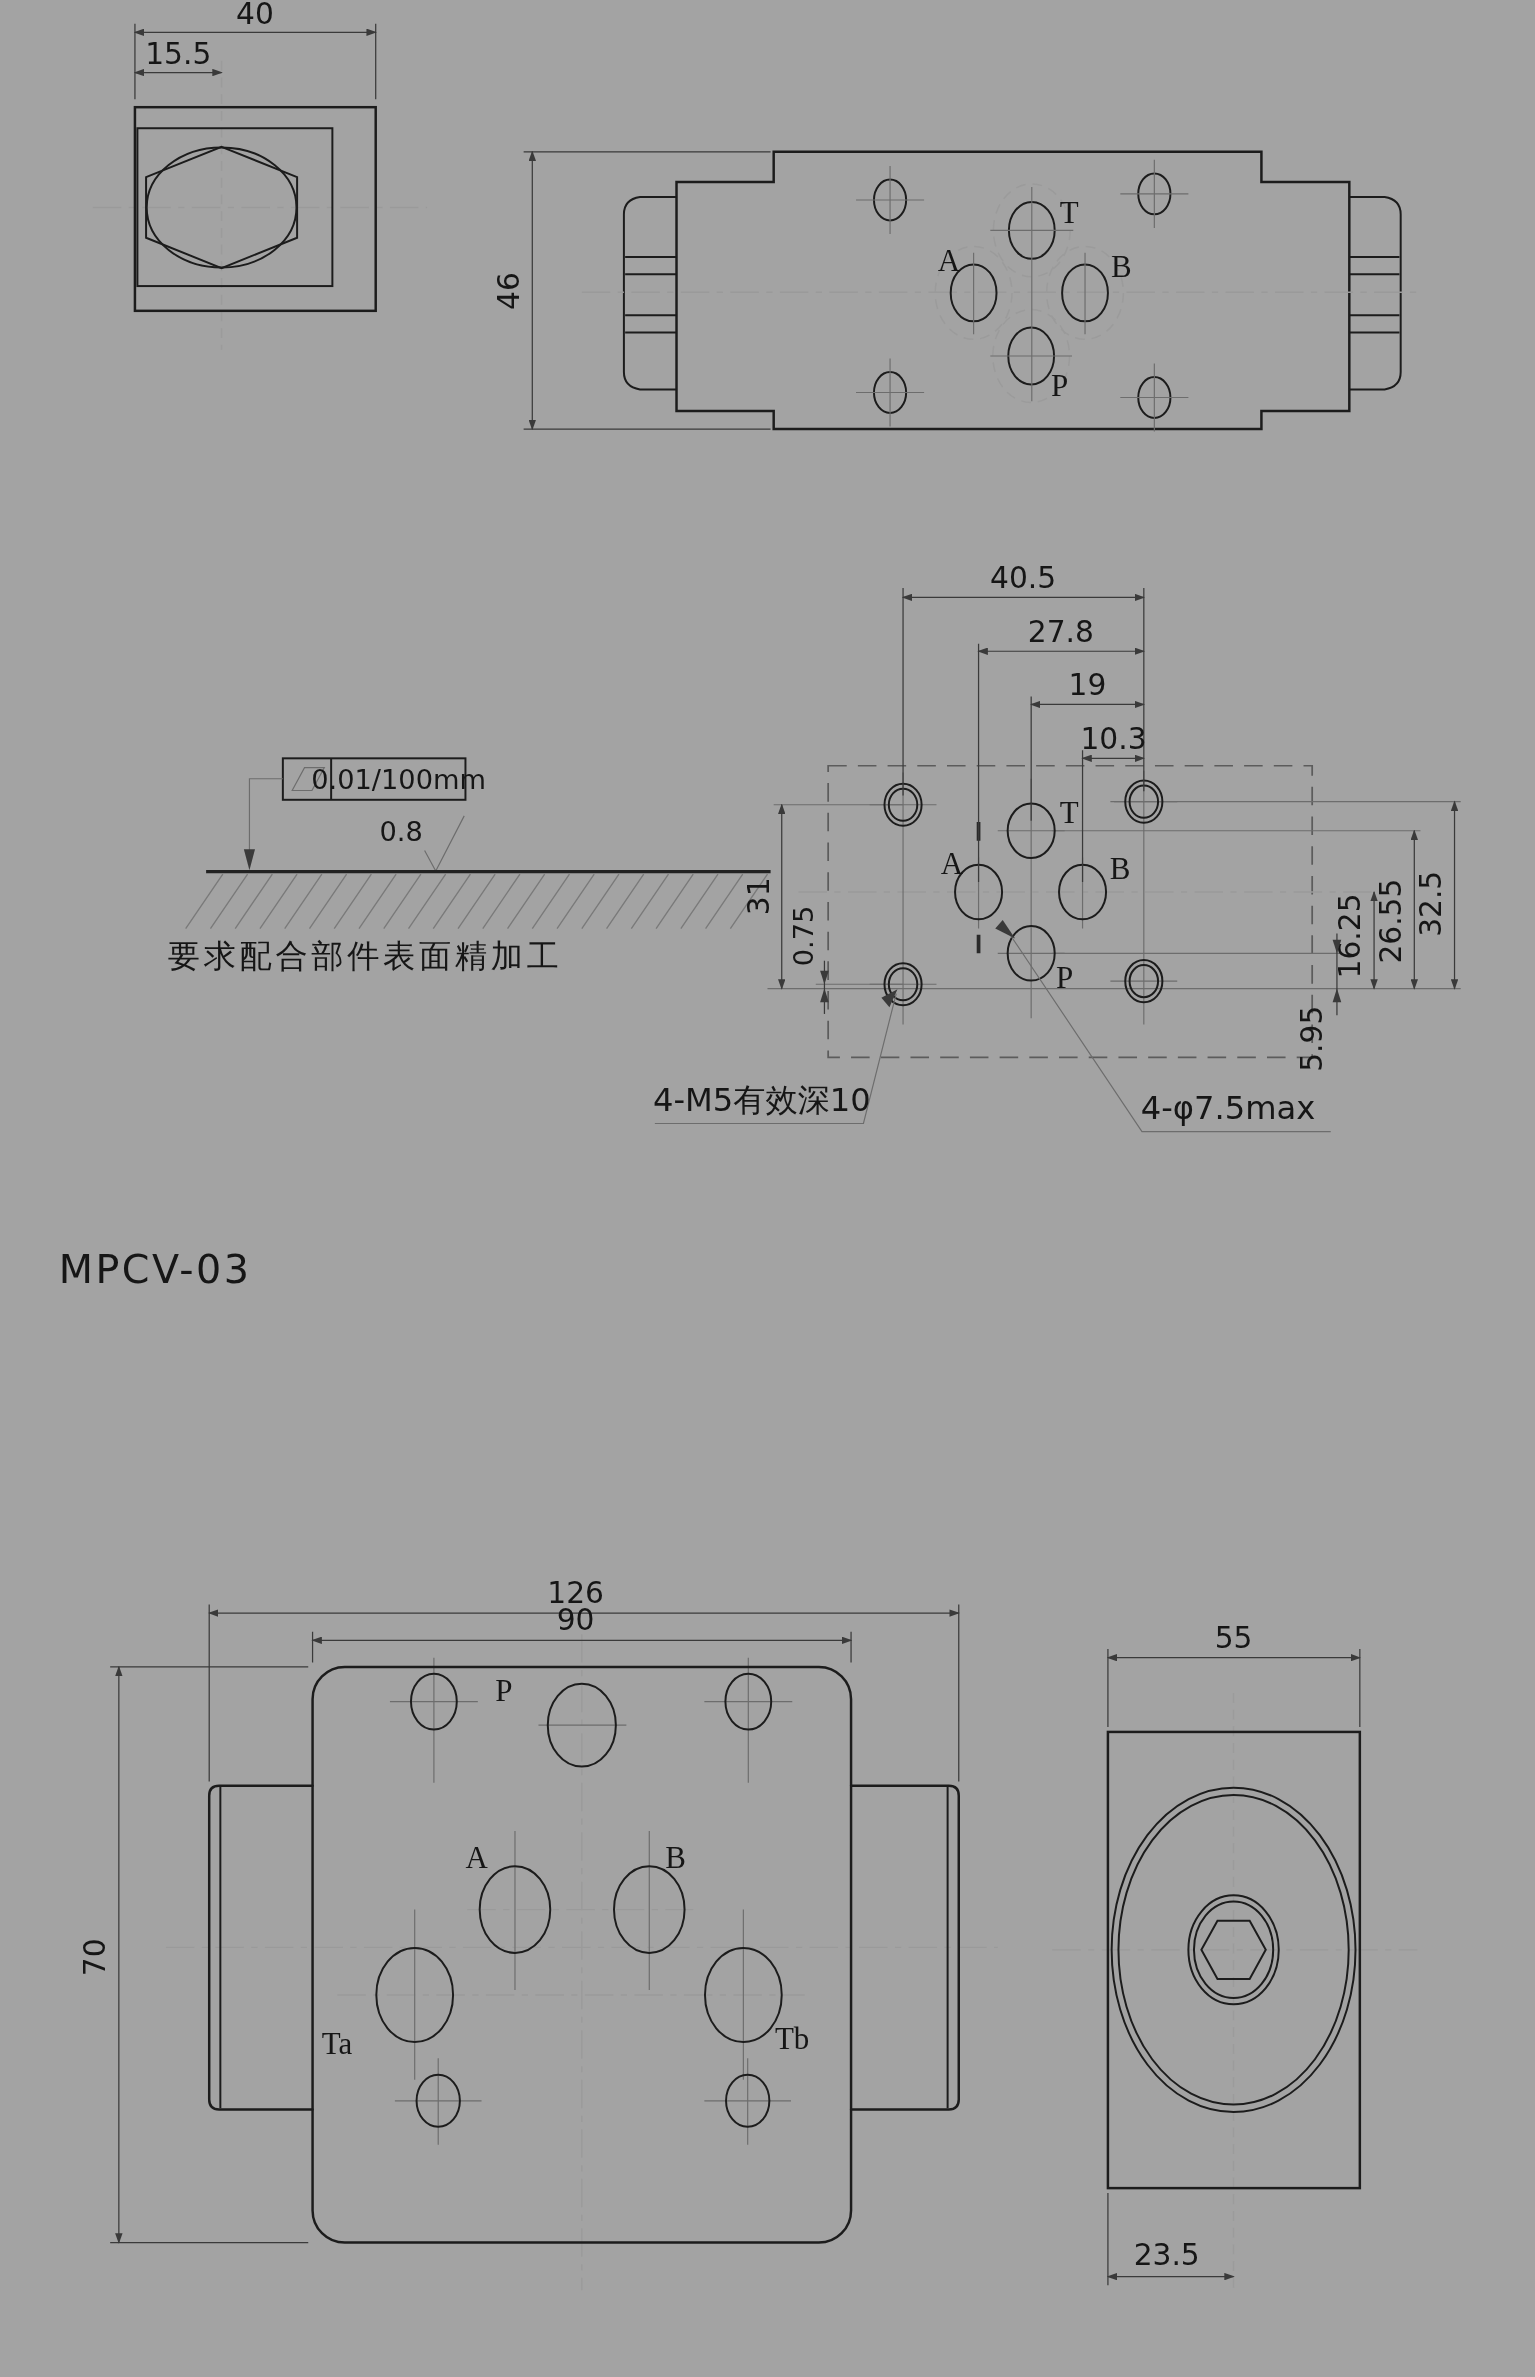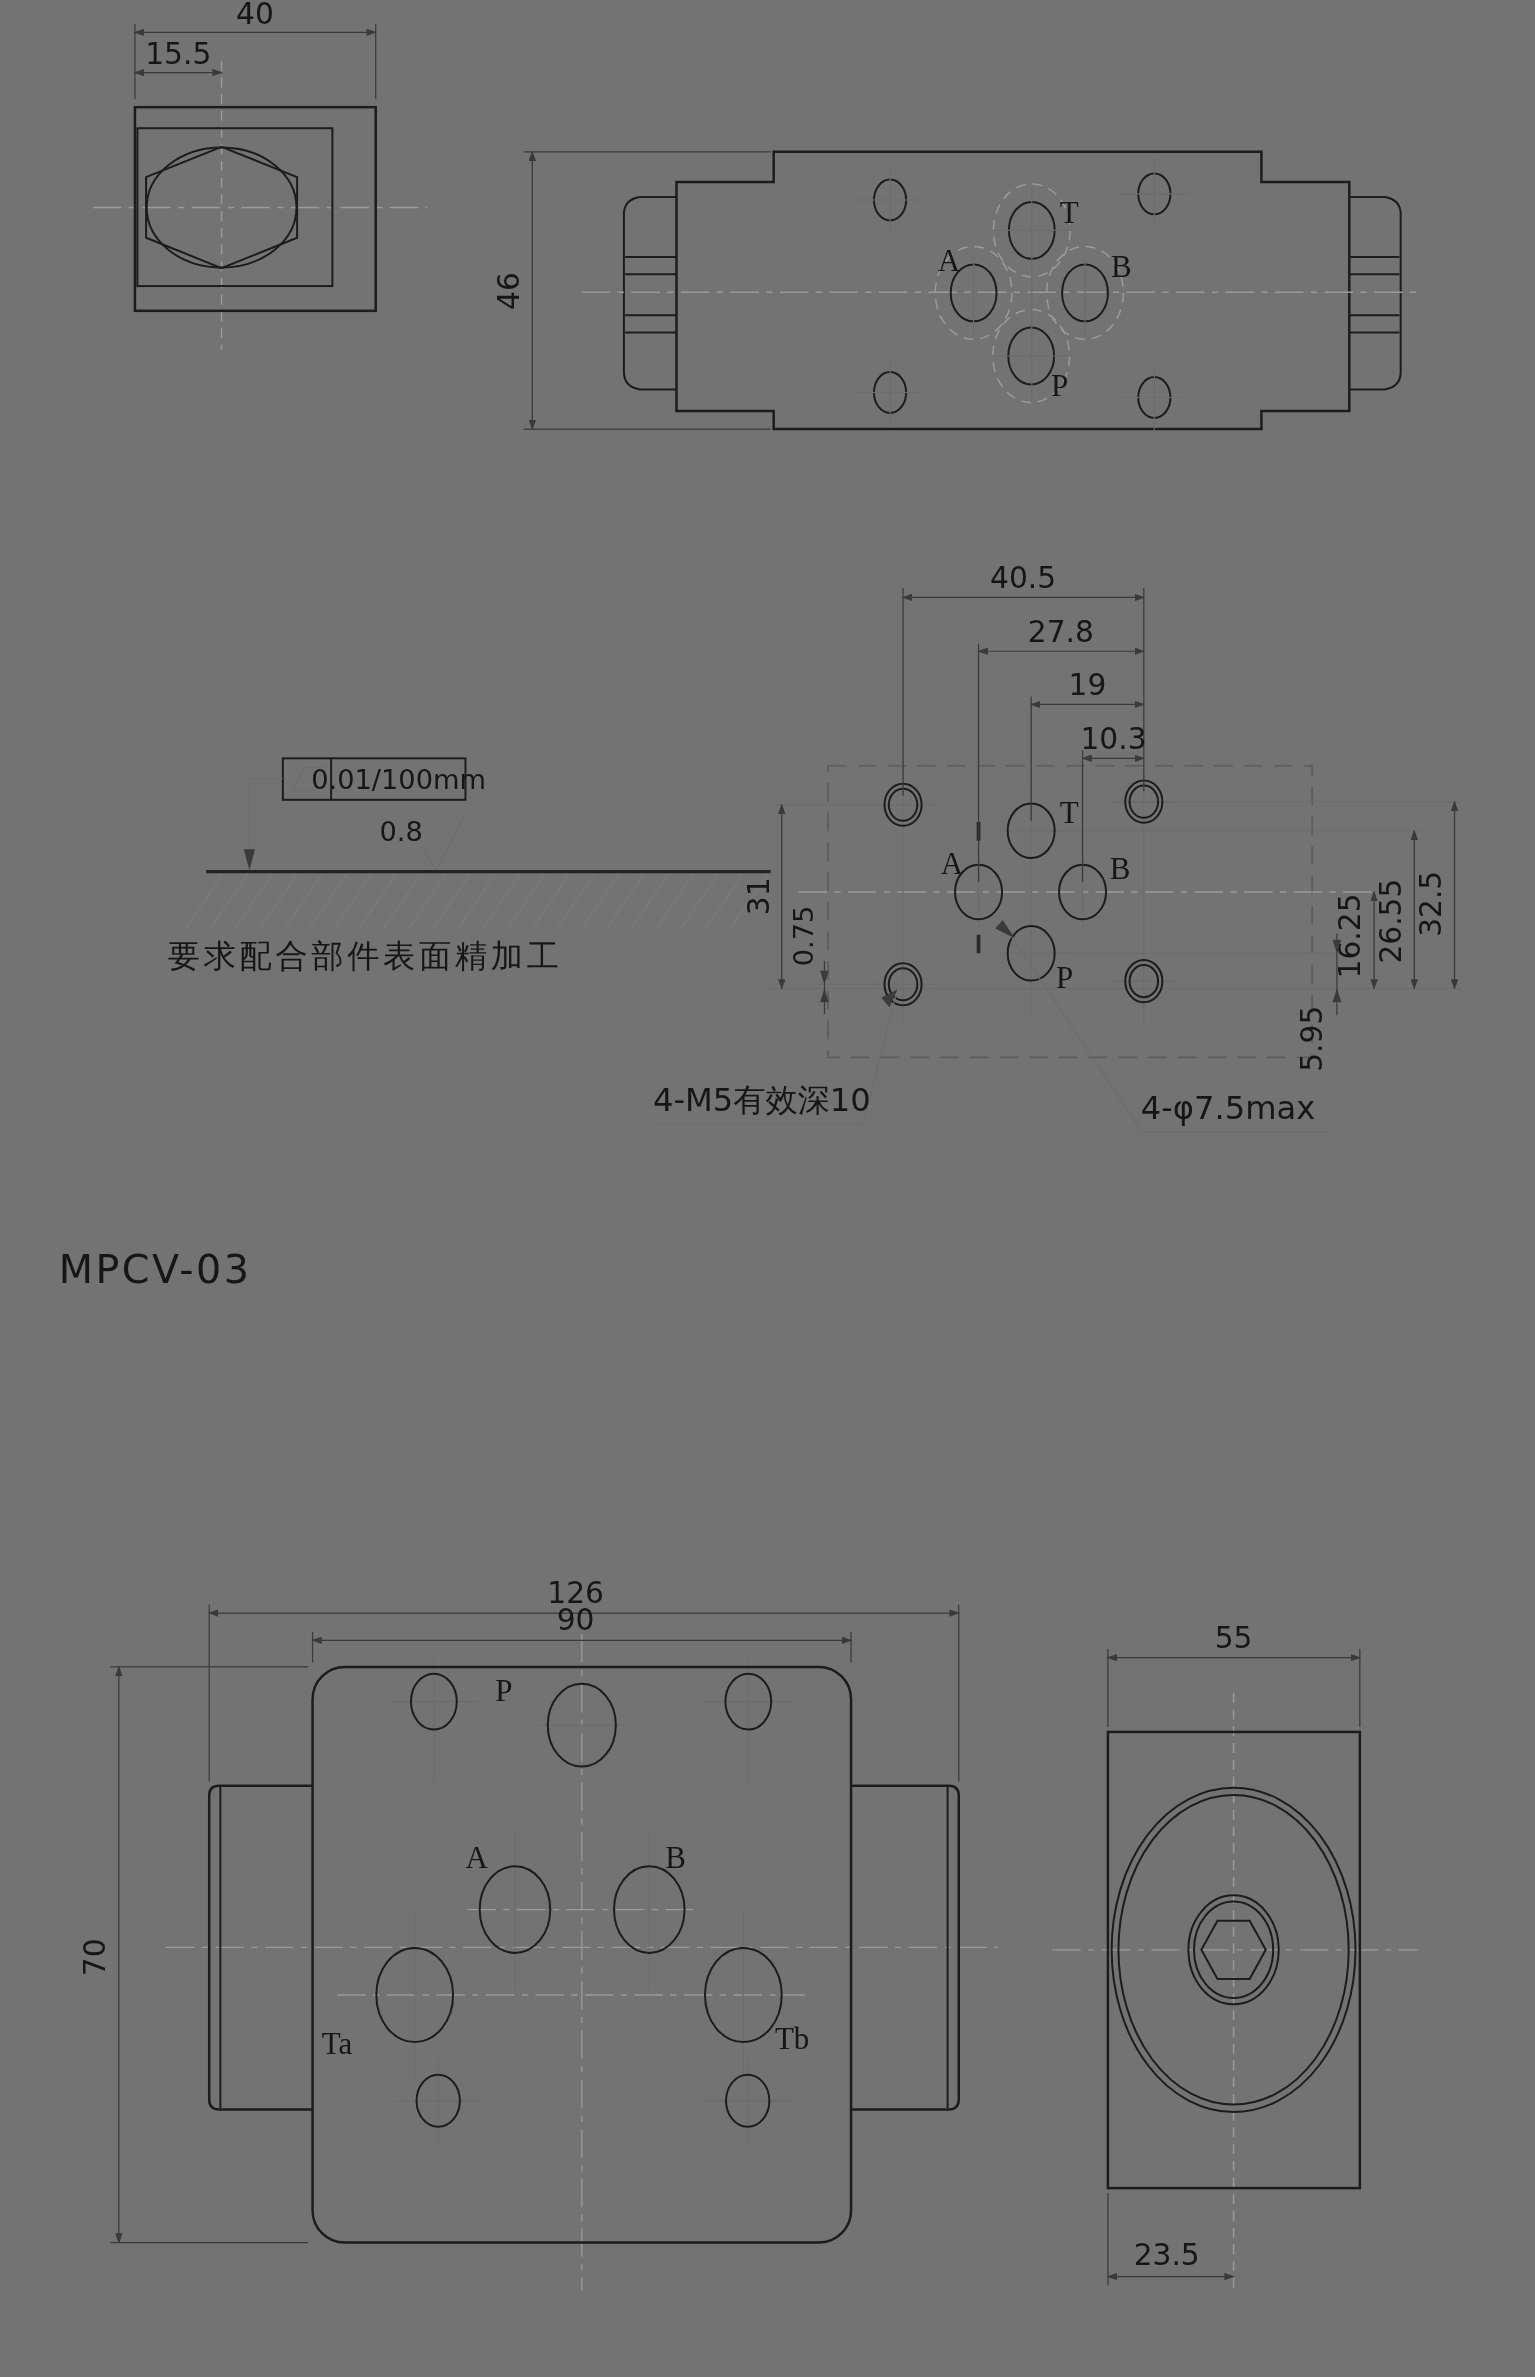--- a/index.html
+++ b/index.html
@@ -1,16 +1,16 @@
 <!DOCTYPE html>
 <html style="font-size:10px"><head>
 <meta charset="utf-8">
 <style>
   html,body{margin:0;padding:0;background:#ffffff;}
-  .page{position:relative;width:1535px;height:2377px;background:#737373;overflow:hidden;
+  .page{position:relative;width:1535px;height:2377px;background:#a3a3a3;overflow:hidden;
         font-family:"DejaVu Sans",sans-serif;}
   svg{position:absolute;left:0;top:0;}
   
   .ln   {stroke:#1c1c1c;stroke-width:4;fill:none;stroke-linecap:round;}
   .ln3  {stroke:#1c1c1c;stroke-width:3.2;fill:none;}
   .thin {stroke:#6d6d6d;stroke-width:1.9;fill:none;}
   .dim  {stroke:#3a3a3a;stroke-width:2;fill:none;}
   .cl   {stroke:#9a9a9a;stroke-width:2.2;fill:none;stroke-dasharray:46 12 10 12;}
   .dash {stroke:#9b9b9b;stroke-width:2.4;fill:none;stroke-dasharray:16 11;}
   .dashrect{stroke:#5c5c5c;stroke-width:2.8;fill:none;stroke-dasharray:30 18;}

